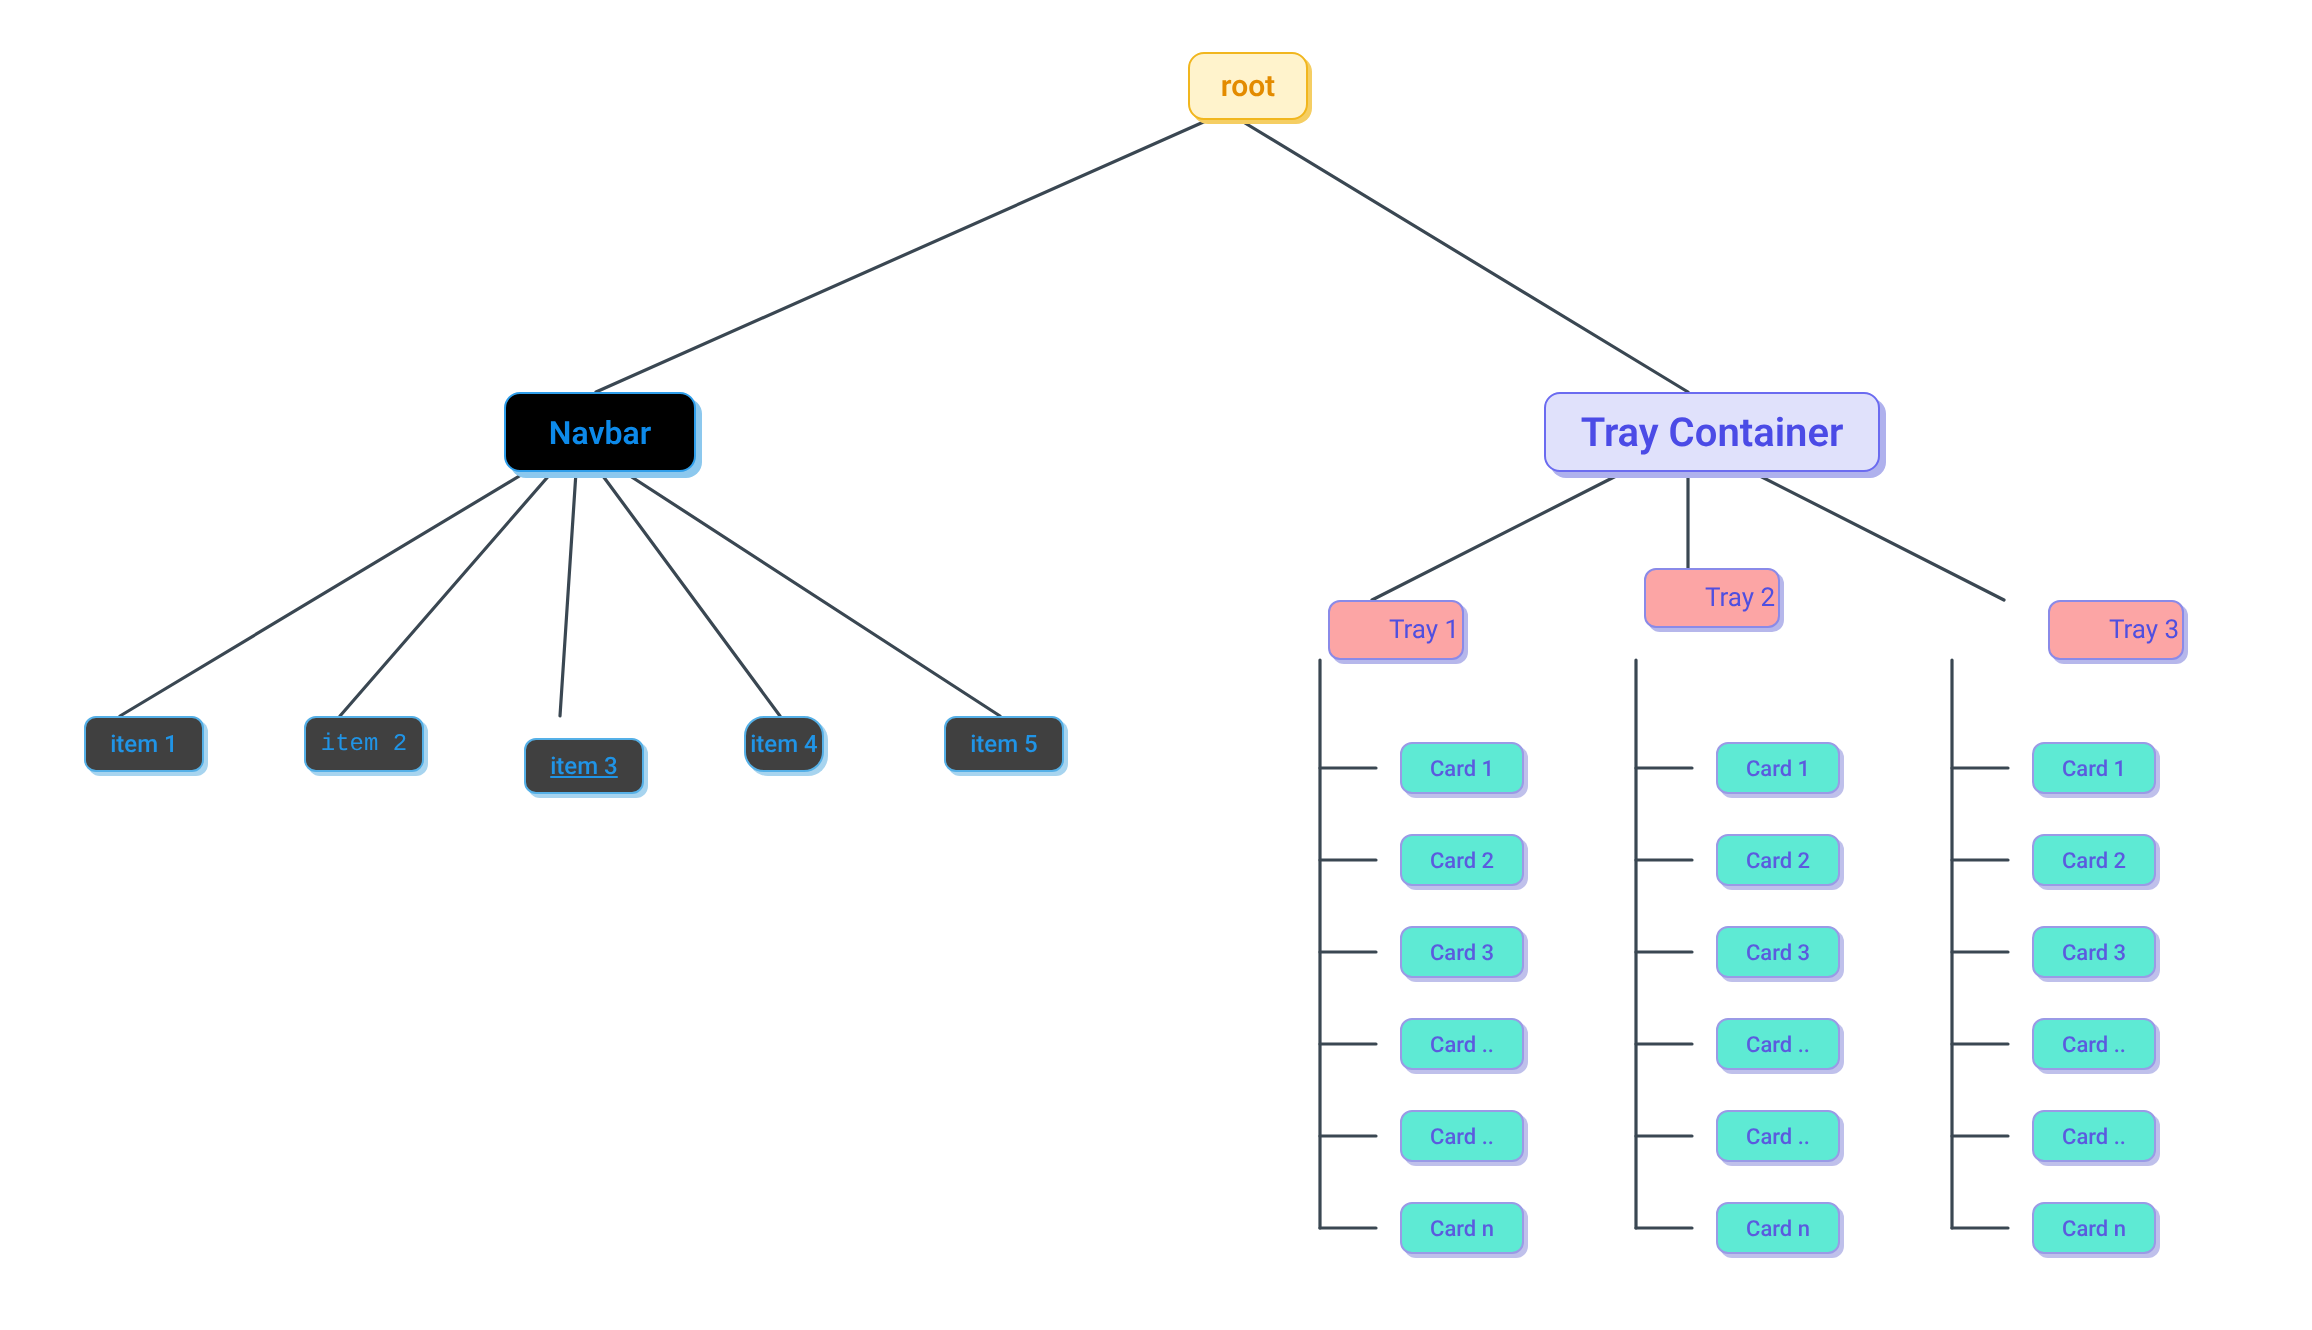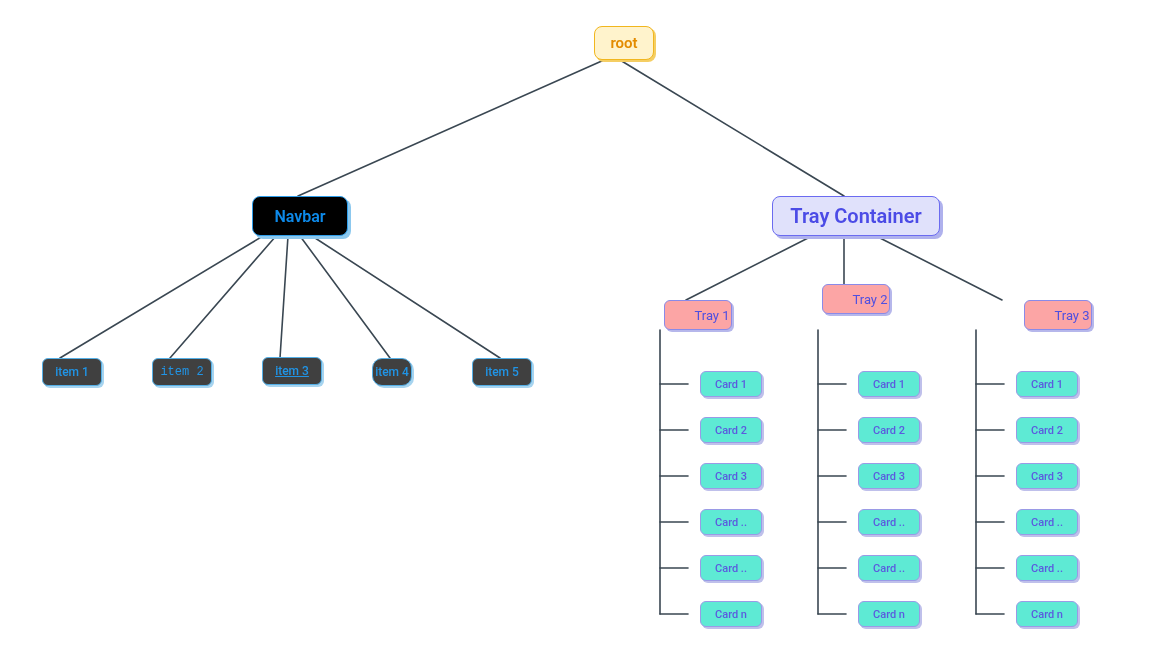--- a/index.html
+++ b/index.html
@@ -137,21 +137,21 @@
       <path d="M976 614 L1004 614"></path>
     </g>
   </svg>
 
   <div class="node root" style="left:582px; top:26px; width:60px; height:34px;">root</div>
 
   <div class="node navbar-big" style="left:240px; top:196px; width:96px; height:40px;">Navbar</div>
 
   <div class="node item-small" style="left:30px;  top:358px; width:60px; height:28px;">item 1</div>
   <div class="node item-small" style="left:140px; top:358px; width:60px; height:28px;font-family:Liberation Mono, monospace;">item 2</div>
-  <div class="node item-small" style="left:250px; top:357px; width:60px; height:28px;text-decoration:underline;">item 3</div>
+  <div class="node item-small" style="left:250px; top:369px; width:60px; height:28px;text-decoration:underline;">item 3</div>
   <div class="node item-small" style="left:360px; top:358px; width:40px; height:28px;border-radius:10px;">item 4</div>
   <div class="node item-small" style="left:460px; top:358px; width:60px; height:28px;">item 5</div>
 
   <div class="node tray-big" style="left:760px; top:196px; width:168px; height:40px;">Tray Container</div>
 
   <div class="node tray-med" style="left:652px; top:300px; width:68px; height:30px;">Tray 1</div>
 
   <div class="node card-small" style="left:688px; top:371px; width:62px; height:26px;">Card 1</div>
   <div class="node card-small" style="left:688px; top:417px; width:62px; height:26px;">Card 2</div>
   <div class="node card-small" style="left:688px; top:463px; width:62px; height:26px;">Card 3</div>

